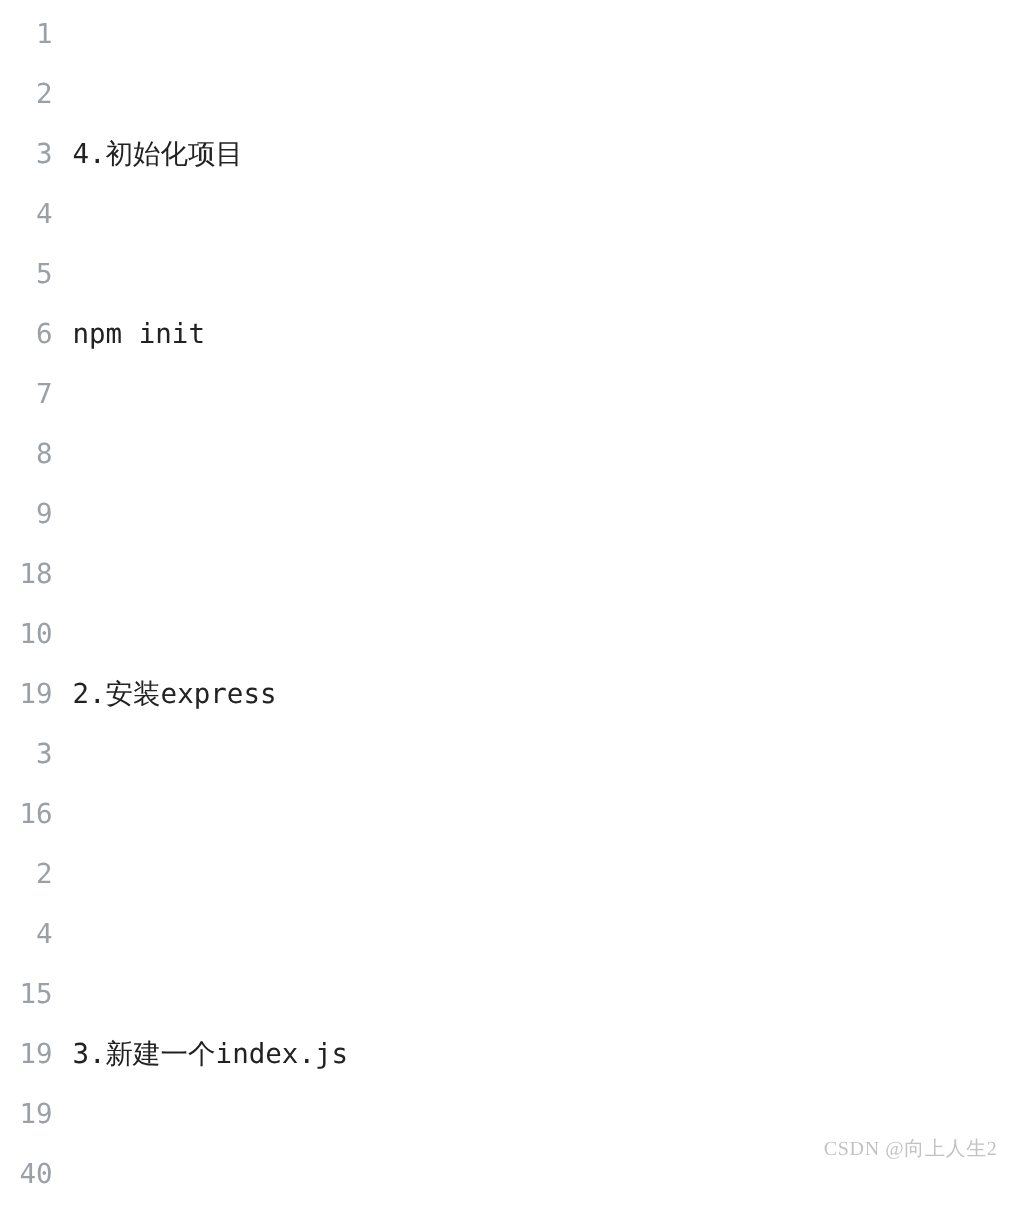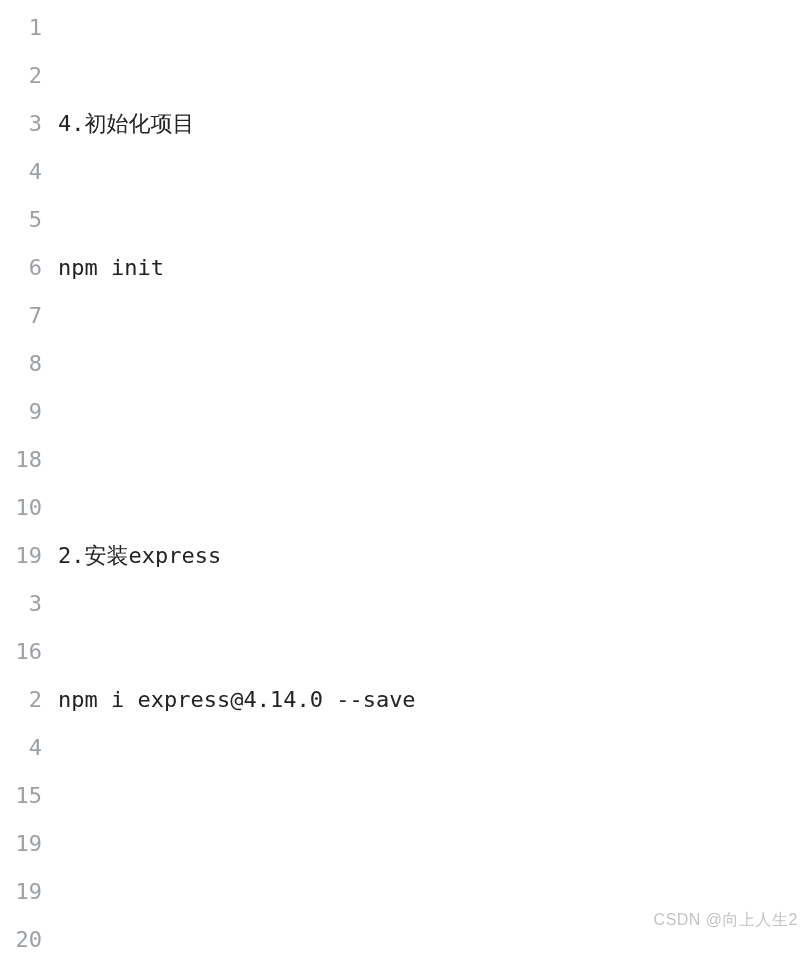--- a/index.html
+++ b/index.html
@@ -40,21 +40,21 @@
       padding-left: 2px;
     }
     .code div {
       height: 48px;
     }
     .watermark {
       position: absolute;
       right: 10px;
       bottom: 28px;
       color: rgba(120,120,120,0.45);
-      font-family: Liberation Sans, sans-serif;
+      font-family: Liberation Serif, serif;
       font-size: 16px;
       pointer-events: none;
       letter-spacing: 0.5px;
     }
   </style>
 </head>
 <body>
 
 <div class="code-container">
   <div class="gutter">
@@ -70,28 +70,27 @@
     <div>18</div>
     <div>10</div>
     <div>19</div>
     <div>3</div>
     <div>16</div>
     <div>2</div>
     <div>4</div>
     <div>15</div>
     <div>19</div>
     <div>19</div>
-    <div>20</div>
+    <div>40</div>
   </div>
   <div class="code">
     <div>4.初始化项目</div>
     <div>npm init</div>
     <div></div>
     <div>2.安装express</div>
-    <div>npm i express@4.14.0 --save</div>
     <div></div>
     <div>3.新建一个index.js</div>
     
     
     
     
     
     
     
     

